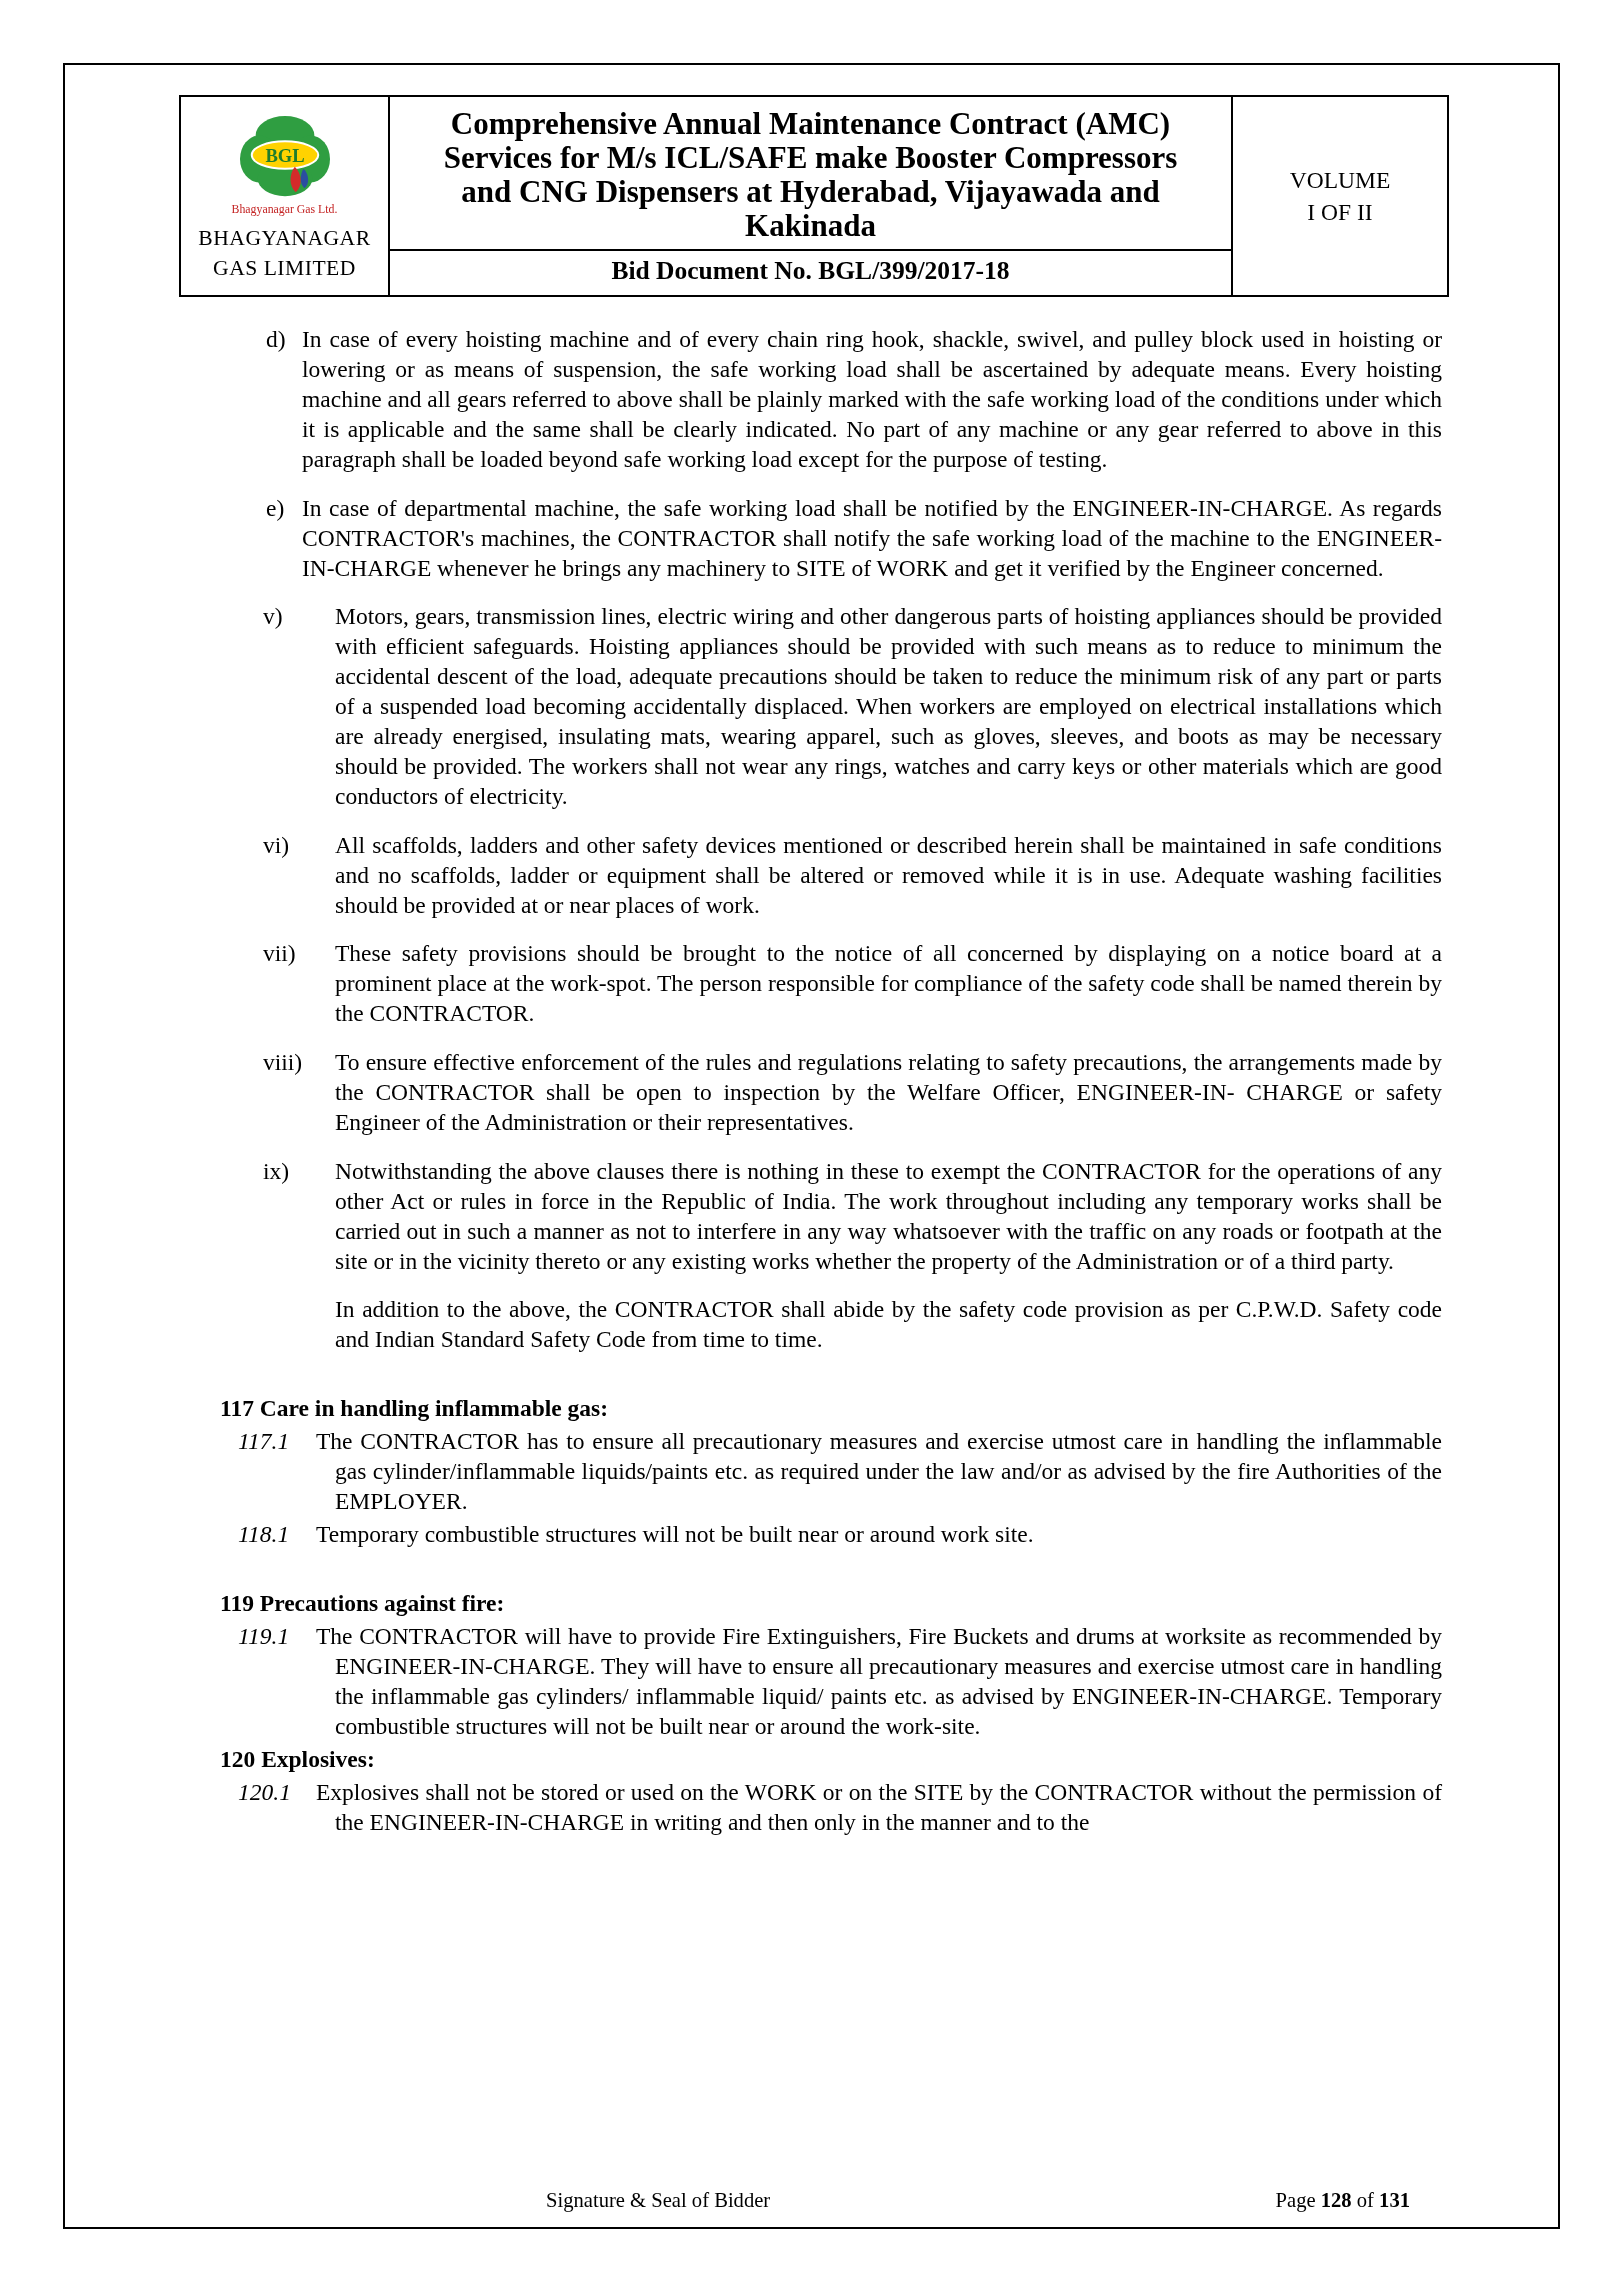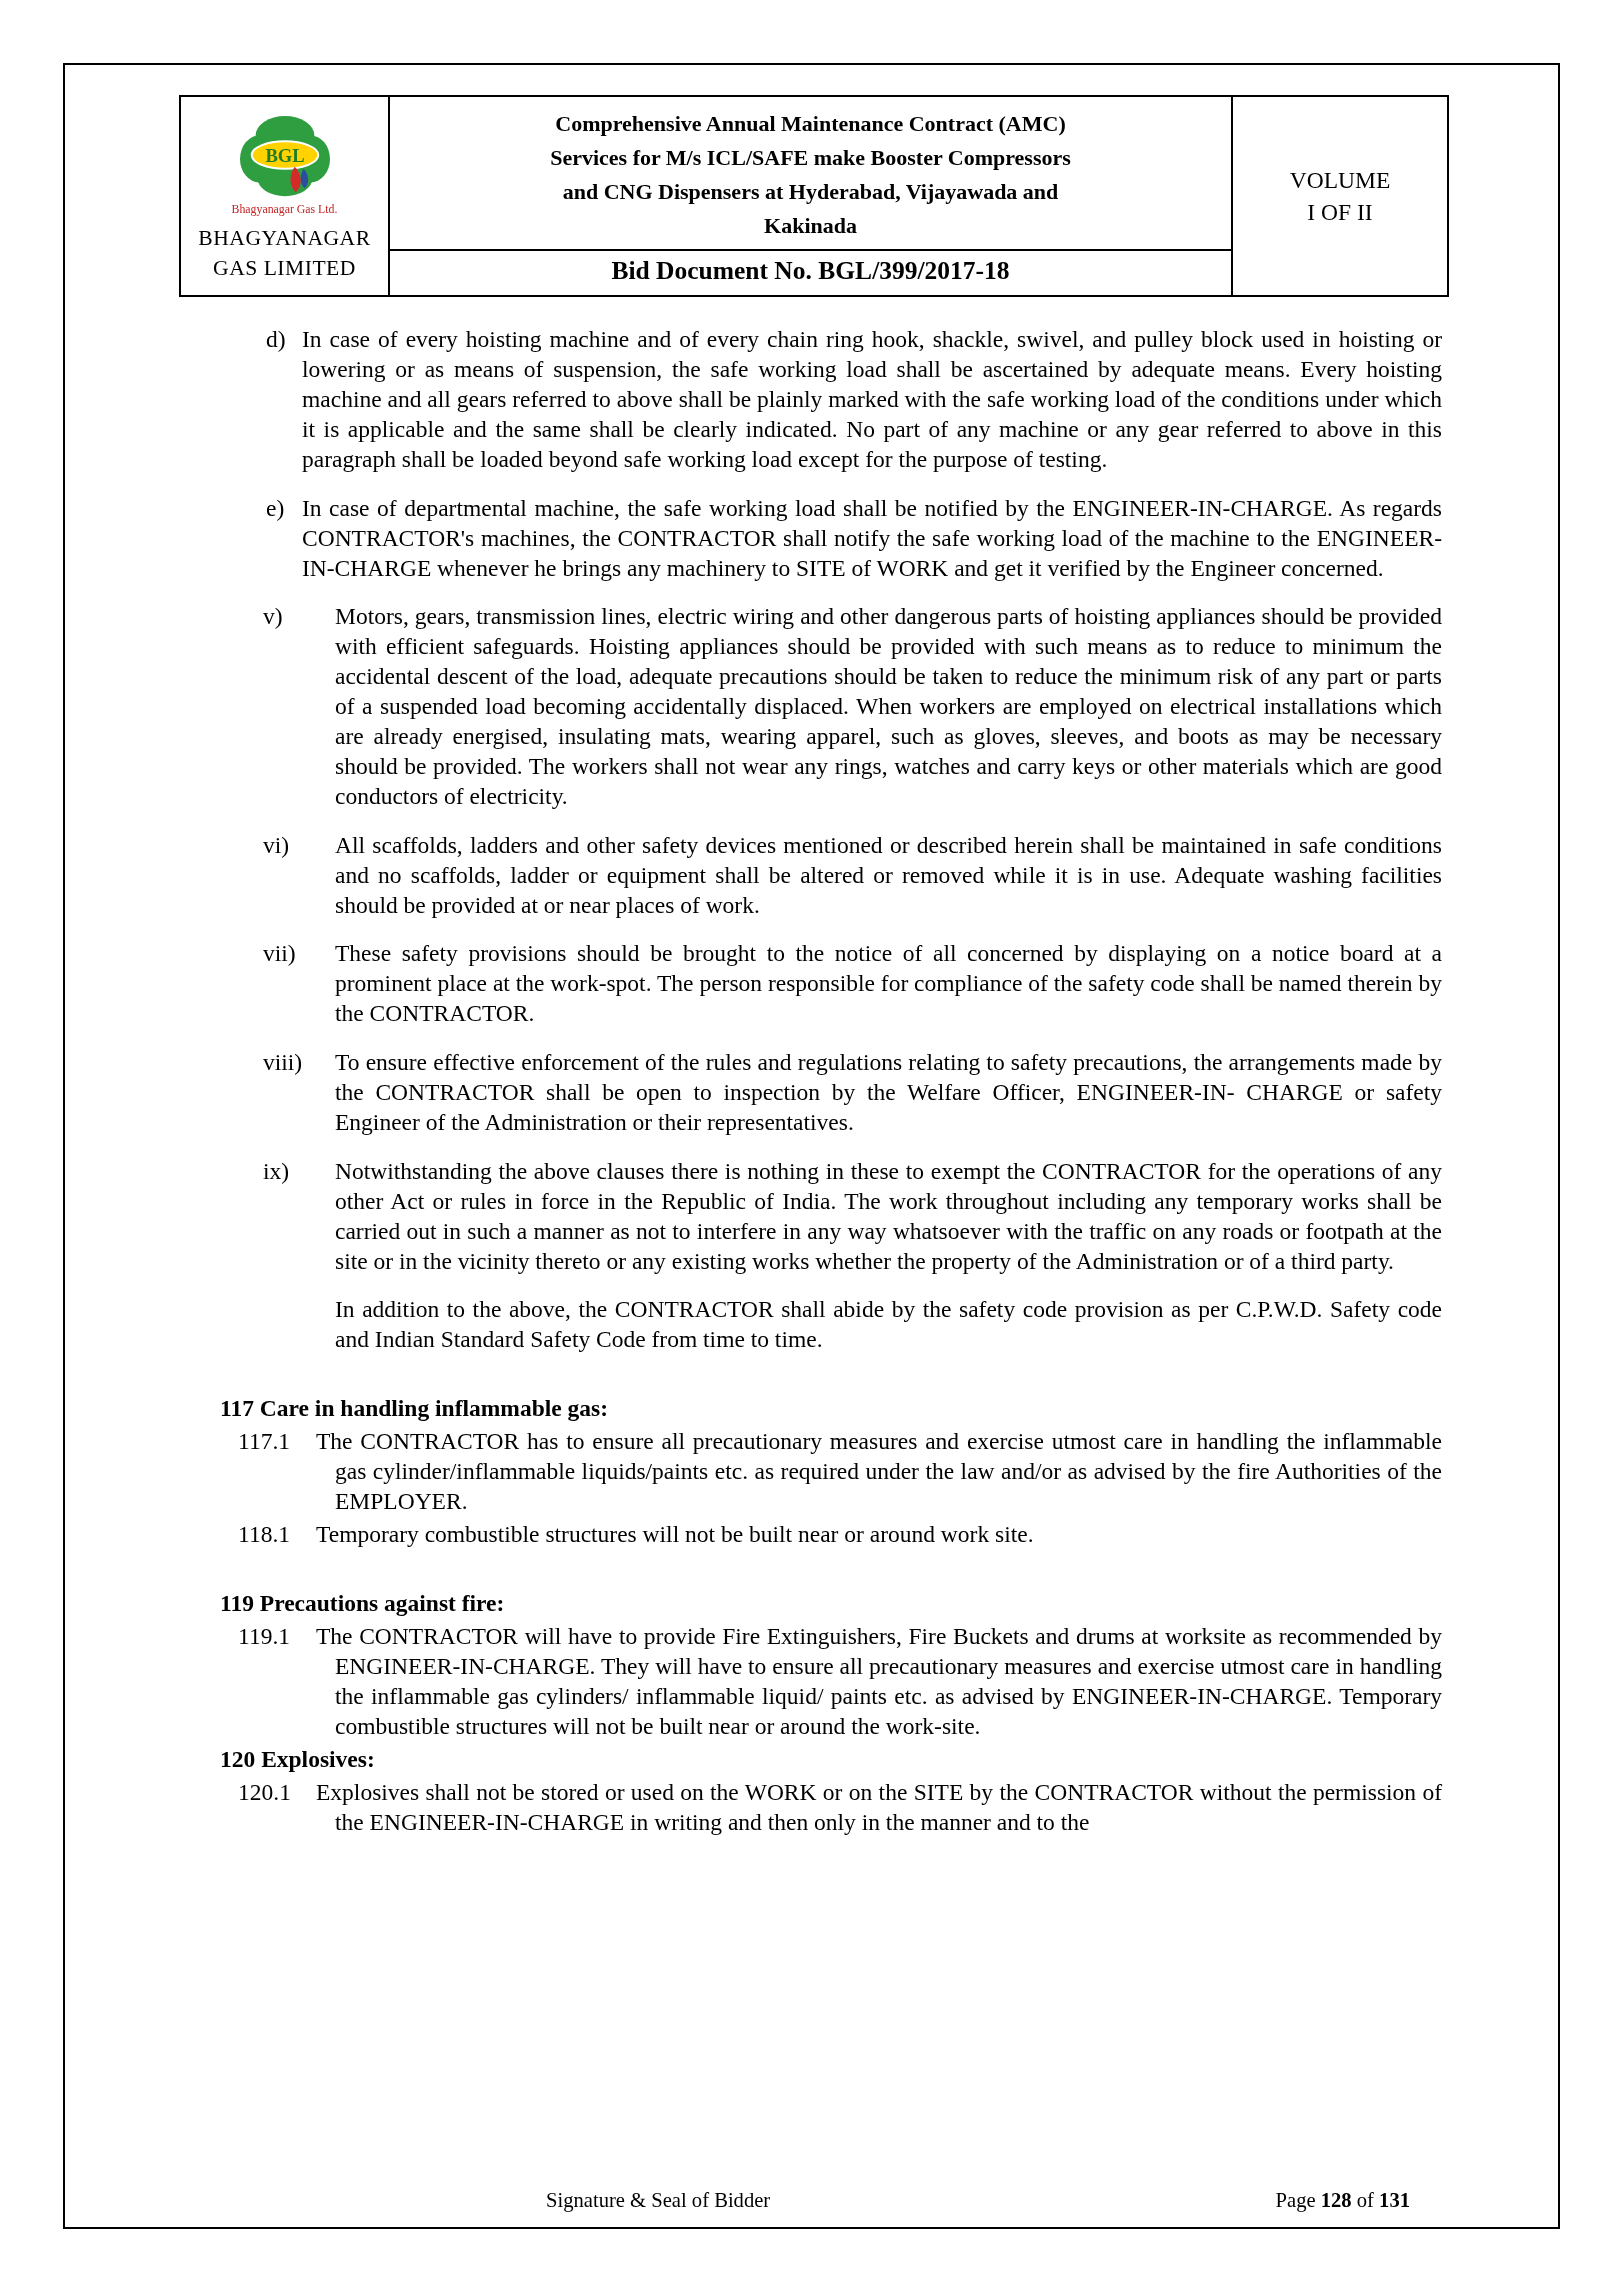--- a/index.html
+++ b/index.html
@@ -15,21 +15,21 @@
     border:2px solid #000;
   }
   
   .header-table {
     position:absolute; left:179px; top:95px; width:1270px;
     border-collapse:collapse; table-layout:fixed;
   }
   .header-table td { border:2px solid #000; vertical-align:middle; }
   .cell-logo { width:209px; text-align:center; padding:9.8px 5.9px 7.8px; }
   .cell-title {
-    text-align:center; font-weight:bold; font-size:22px; line-height:34px;
+    text-align:center; font-weight:bold; font-size:31px; line-height:34px;
     padding:9.8px 23.5px 5.9px; border-bottom:1px solid #555;
   }
   .cell-bid {
     text-align:center; font-weight:bold; font-size:25.5px;
     padding:4.9px 0 9.8px; border-top:1px solid #555;
   }
   .cell-volume { width:216px; text-align:center; font-size:23.5px; line-height:32px; }
   .logo-wrap { display:inline-block; }
   .logo-sub { font-size:11.8px; color:#c42323; margin-top:-3.9px; }
   .company { font-size:21.6px; line-height:27.4px; margin-top:2px; letter-spacing:0.5px; }
@@ -39,21 +39,21 @@
     position:absolute; left:196px; top:324px; width:1222px;
     font-size:23.5px; line-height:30px;margin-left:24px;
   }
   .blk { text-align:justify; margin-bottom:18.6px; }
   .blk .mk { display:inline-block; text-indent:0; }
   .item-a { padding-left:82px;  text-indent:-36px; }
   .item-a .mk { width:36px; }
   .item-r { padding-left:115px; text-indent:-72px; }
   .item-r .mk { width:72px; }
   .sub    { padding-left:115px; text-indent:-97px; margin-bottom:2.9px; }
-  .sub .mk { width:78px; }
+  .sub .mk { width:78px;font-style:italic; }
   .para   { padding-left:115px; }
   .hd     { font-weight:bold; text-align:left; margin-bottom:2.9px; }
   .hd.sp  { margin-top:39px; }
   
   .footer { position:absolute; left:188px; top:2189px; width:1222px; height:29px; font-size:20.6px; }
   .footer .sig { position:absolute; left:358px; }
   .footer .pg  { position:absolute; right:0; }
   .footer b { font-weight:bold; }
 </style>
 </head>

